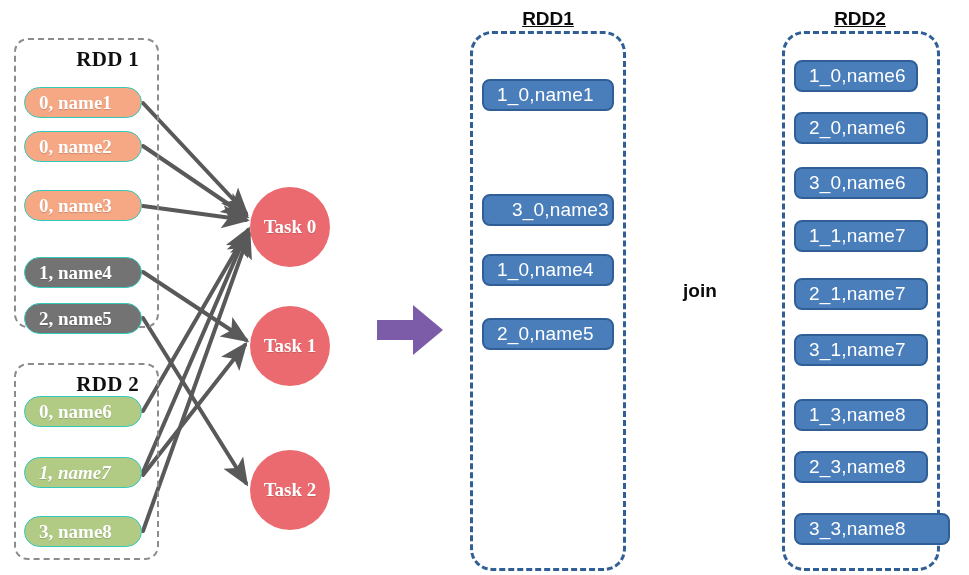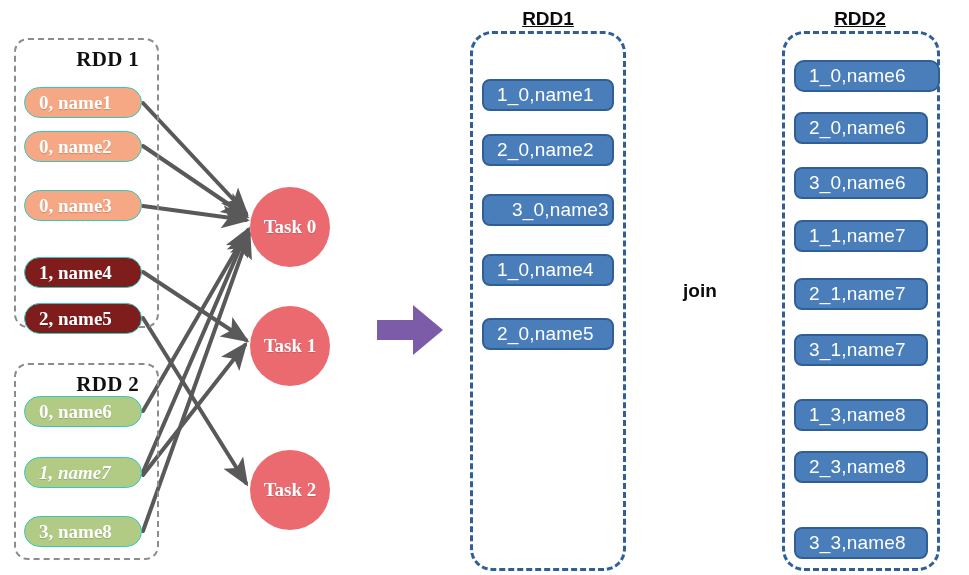--- a/index.html
+++ b/index.html
@@ -35,21 +35,21 @@
     display:flex;align-items:center;
     padding-left:14px;
     font-family:"Liberation Serif", serif;
     font-weight:bold;
     font-size:19px;
     color:#ffffff;
     text-shadow:0 1px 1px rgba(0,0,0,.18);
     border:1.5px solid #35c9bb;
   }
   .chip-orange{background:#f6a884;}
-  .chip-teal{background:#7f1d1d;}
+  .chip-teal{background:#737373;}
   .chip-green{background:#b1cb84;}
 
   
   .task-circle{
     position:absolute;
     width:80px;height:80px;border-radius:50%;
     background:#ea6a6f;
     display:flex;align-items:center;justify-content:center;
     font-family:"Liberation Serif", serif;
     font-weight:bold;
@@ -153,32 +153,31 @@
   <div class="task-circle" style="left:250px;top:306px;">Task 1</div>
   <div class="task-circle" style="left:250px;top:450px;">Task 2</div>
 
   <svg id="flow-arrow" viewBox="0 0 66 54">
     <path d="M0,17 L36,17 L36,2 L66,27 L36,52 L36,37 L0,37 Z" fill="#7c5ca8"></path>
   </svg>
 
   <div class="blue-panel-title" style="left:468px;top:8px;width:160px;">RDD1</div>
   <div class="blue-panel" style="left:470px;top:31px;width:156px;height:540px;"></div>
   <div class="blue-chip" style="left:482px;top:79px;width:132px;">1_0,name1</div>
-  <div class="blue-chip" style="left:482px;top:134px;width:132px;">2_0,name2</div>
   <div class="blue-chip" style="left:482px;top:194px;width:132px;padding-left:28px;">3_0,name3</div>
   <div class="blue-chip" style="left:482px;top:254px;width:132px;">1_0,name4</div>
   <div class="blue-chip" style="left:482px;top:318px;width:132px;">2_0,name5</div>
 
   <div id="join-label">join</div>
 
   <div class="blue-panel-title" style="left:780px;top:8px;width:160px;">RDD2</div>
   <div class="blue-panel" style="left:782px;top:31px;width:158px;height:540px;"></div>
-  <div class="blue-chip" style="left:794px;top:60px;width:146px;border-radius:10px;">1_0,name6</div>
+  <div class="blue-chip" style="left:794px;top:60px;width:124px;">1_0,name6</div>
   <div class="blue-chip" style="left:794px;top:112px;width:134px;">2_0,name6</div>
   <div class="blue-chip" style="left:794px;top:167px;width:134px;">3_0,name6</div>
   <div class="blue-chip" style="left:794px;top:220px;width:134px;">1_1,name7</div>
   <div class="blue-chip" style="left:794px;top:278px;width:134px;">2_1,name7</div>
   <div class="blue-chip" style="left:794px;top:334px;width:134px;">3_1,name7</div>
   <div class="blue-chip" style="left:794px;top:399px;width:134px;">1_3,name8</div>
   <div class="blue-chip" style="left:794px;top:451px;width:134px;">2_3,name8</div>
-  <div class="blue-chip" style="left:794px;top:527px;width:134px;">3_3,name8</div>
+  <div class="blue-chip" style="left:794px;top:513px;width:156px;">3_3,name8</div>
 
 </div>
 
 </body></html>

